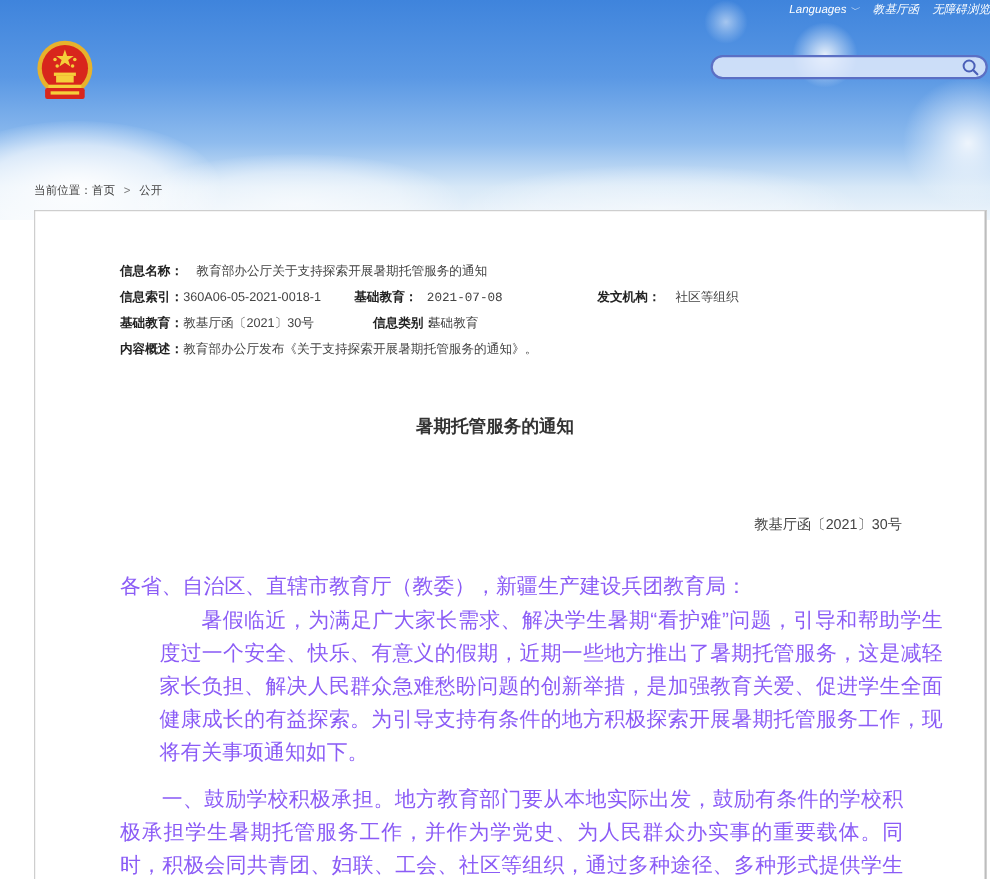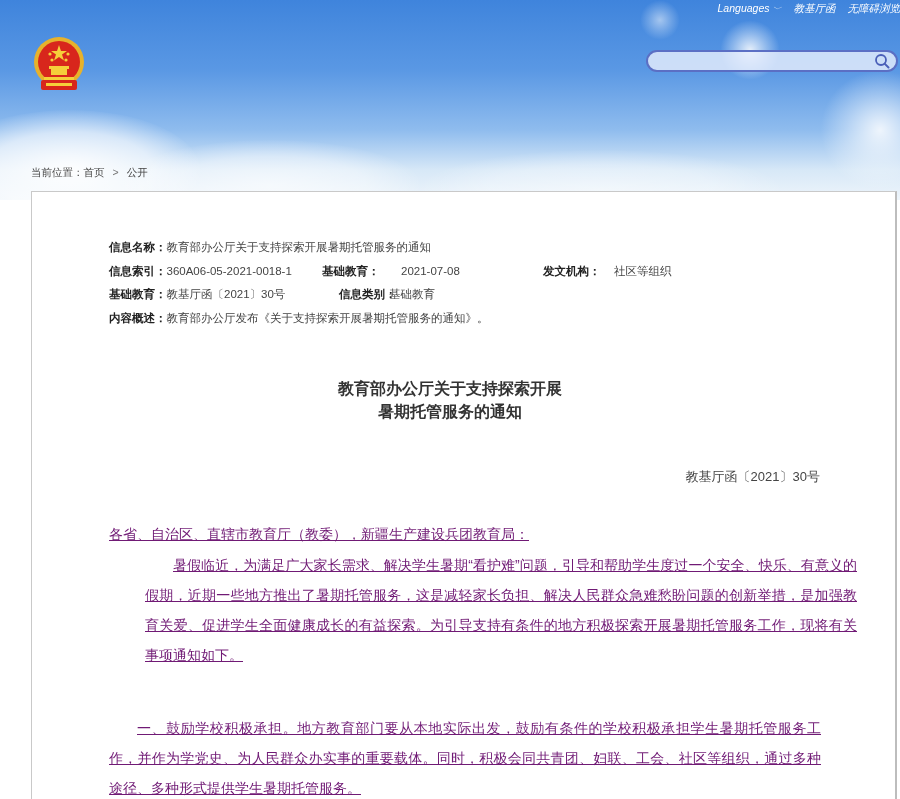--- a/index.html
+++ b/index.html
@@ -73,22 +73,22 @@
   .meta .lbl { font-weight:bold; color:#222; }
   .meta .val { margin-left:10px; }
   .doc-title {
     position:absolute; left:0; width:900px; top:377px; text-align:center;
     font-size:16px; font-weight:bold; color:#333; line-height:23px;
   }
   .doc-number {
     position:absolute; right:80px; top:468px; font-size:13px; color:#444;
   }
   .body-text {
-    position:absolute; left:109px; width:712px; font-size:14px; color:#701a75;
-    line-height:30px; text-align:justify;text-decoration:underline;
+    position:absolute; left:109px; width:712px; font-size:19px; color:#8b5cf6;
+    line-height:30px; text-align:justify;
   }
   .indent { text-indent:2em; }
 </style>
 </head>
 <body>
 
 <div class="header">
   <div class="cloud" style="left:-60px;top:110px;width:260px;height:120px;"></div>
   <div class="cloud" style="left:120px;top:140px;width:300px;height:90px;opacity:0.7;"></div>
   <div class="cloud" style="left:420px;top:150px;width:360px;height:80px;opacity:0.5;"></div>
@@ -130,41 +130,40 @@
 </div>
 
 <div class="breadcrumb">
   <span>当前位置：</span><span class="crumb-link">首页</span><span class="sep">&gt;</span><span class="crumb-link">公开</span>
 </div>
 
 <div class="card"></div>
 
 <div class="meta">
   <div class="meta-row">
-    <span class="lbl">信息名称：</span><span class="val" style="margin-left:0">教育部办公厅关于支持探索开展暑期托管服务的通知</span>
+    <span class="lbl">信息名称：</span><span class="val" style="margin-left:12px">教育部办公厅关于支持探索开展暑期托管服务的通知</span>
   </div>
   <div class="meta-row">
     <span class="lbl">信息索引：</span><span>360A06-05-2021-0018-1</span>
     <span class="lbl" style="position:absolute;left:213px;">基础教育：</span>
-    <span style="position:absolute;left:292px;">2021-07-08</span>
+    <span style="position:absolute;left:279px;font-family:Liberation Mono, monospace;">2021-07-08</span>
     <span class="lbl" style="position:absolute;left:434px;">发文机构：</span>
     <span style="position:absolute;left:505px;">社区等组织</span>
   </div>
   <div class="meta-row">
     <span class="lbl">基础教育：</span><span>教基厅函〔2021〕30号</span>
     <span class="lbl" style="position:absolute;left:213px;margin-left:17px;">信息类别：</span>
     <span style="position:absolute;left:280px;">基础教育</span>
   </div>
   <div class="meta-row">
     <span class="lbl">内容概述：</span><span>教育部办公厅发布《关于支持探索开展暑期托管服务的通知》。</span>
   </div>
 </div>
 
 <div class="doc-title">
-  <div>教育部办公厅关于支持探索开展</div>
   <div>暑期托管服务的通知</div>
 </div>
 
 <div class="doc-number">教基厅函〔2021〕30号</div>
 
 <div class="body-text" style="top:519px;">各省、自治区、直辖市教育厅（教委），新疆生产建设兵团教育局：</div>
 
 <div class="body-text indent" style="top:550px;margin-left:36px;">暑假临近，为满足广大家长需求、解决学生暑期“看护难”问题，引导和帮助学生度过一个安全、快乐、有意义的假期，近期一些地方推出了暑期托管服务，这是减轻家长负担、解决人民群众急难愁盼问题的创新举措，是加强教育关爱、促进学生全面健康成长的有益探索。为引导支持有条件的地方积极探索开展暑期托管服务工作，现将有关事项通知如下。</div>
 
 <div class="body-text indent" style="top:713px;">一、鼓励学校积极承担。地方教育部门要从本地实际出发，鼓励有条件的学校积极承担学生暑期托管服务工作，并作为学党史、为人民群众办实事的重要载体。同时，积极会同共青团、妇联、工会、社区等组织，通过多种途径、多种形式提供学生暑期托管服务。</div>

